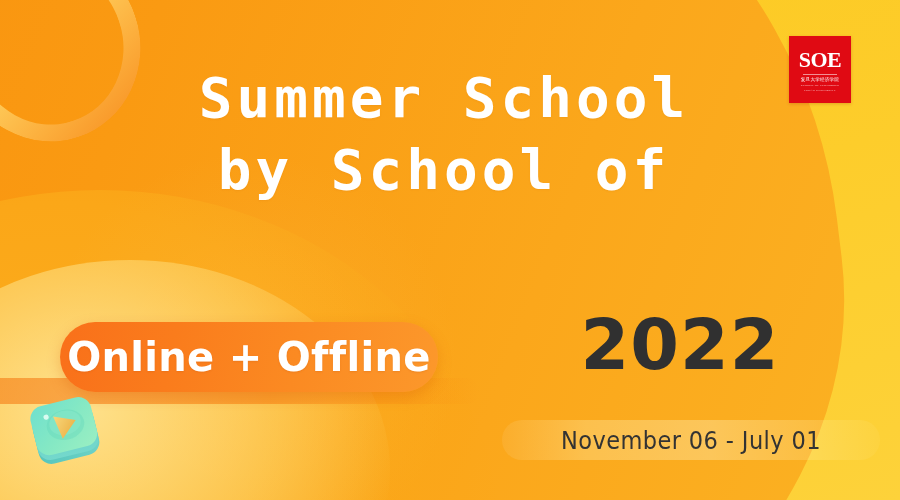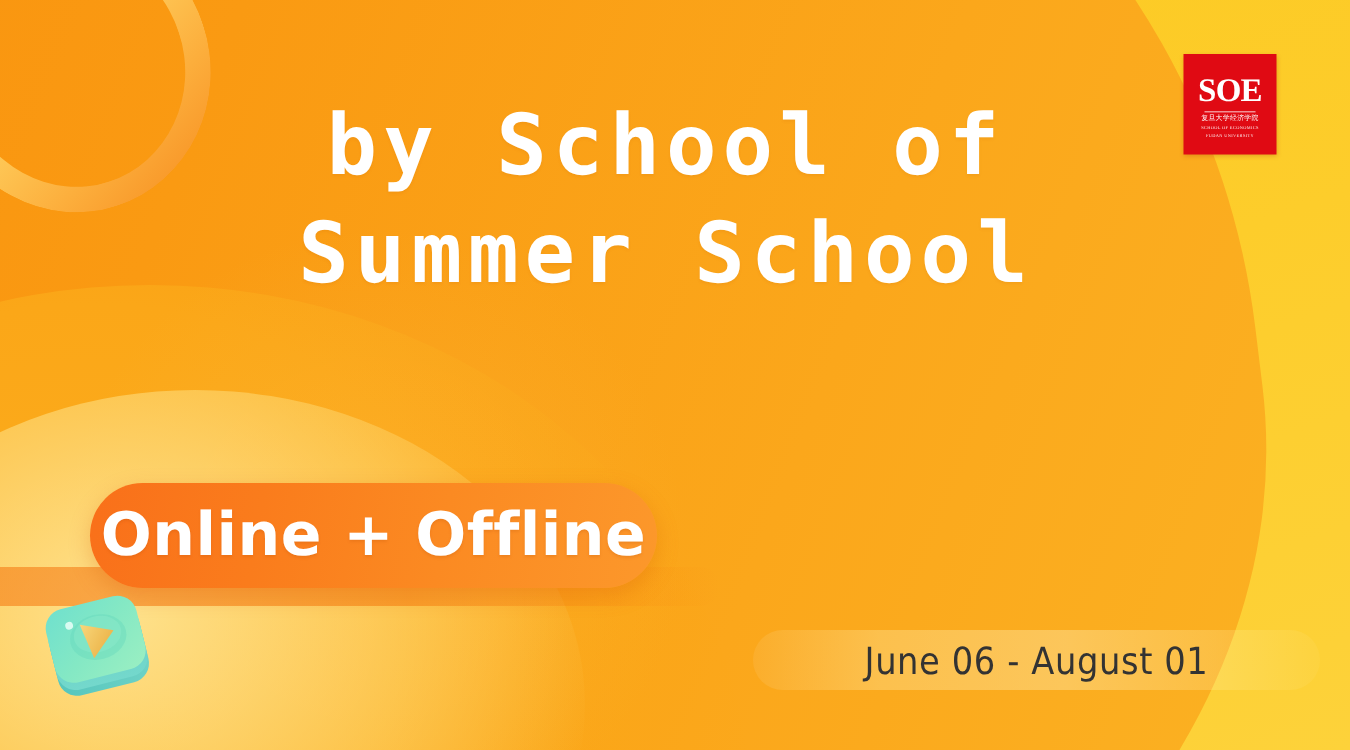--- a/index.html
+++ b/index.html
@@ -206,22 +206,22 @@
 
   <div class="logo">
     <div class="logo-soe">SOE</div>
     <div class="logo-rule"></div>
     <div class="logo-cn">复旦大学经济学院</div>
     <div class="logo-en1">SCHOOL OF ECONOMICS</div>
     <div class="logo-en2">FUDAN UNIVERSITY</div>
   </div>
 
   <div class="headline">
+    <div class="hl-line">Summer School</div>
     <div class="hl-line">by School of</div>
-    <div class="hl-line">Summer School</div>
   </div>
 
   <div class="pill">
     <span class="pill-label">Online + Offline</span>
   </div>
 
   <div class="cube">
     <svg width="78" height="78" viewBox="0 0 78 78">
       <defs>
         <linearGradient id="gTop" x1="0" y1="0" x2="1" y2="1">
@@ -252,17 +252,18 @@
         <ellipse cx="41" cy="33" rx="19" ry="15" fill="#63D6BC" opacity="0.40"></ellipse>
         <ellipse cx="41" cy="31" rx="16" ry="12" fill="#8DEBCB" opacity="0.45"></ellipse>
 
         <circle cx="24" cy="21" r="2.6" fill="#EAFFF8" opacity="0.85"></circle>
 
         <path d="M31 22 L52 31 L35 46 Z" fill="url(#gTri)"></path>
       </g>
     </svg>
   </div>
 
+  <div class="year">2022</div>
 
   <div class="date-band"></div>
-  <div class="date-text">June 06 - August 01</div>
+  <div class="date-text">November 06 - July 01</div>
 
 </div>
 
 </body></html>

